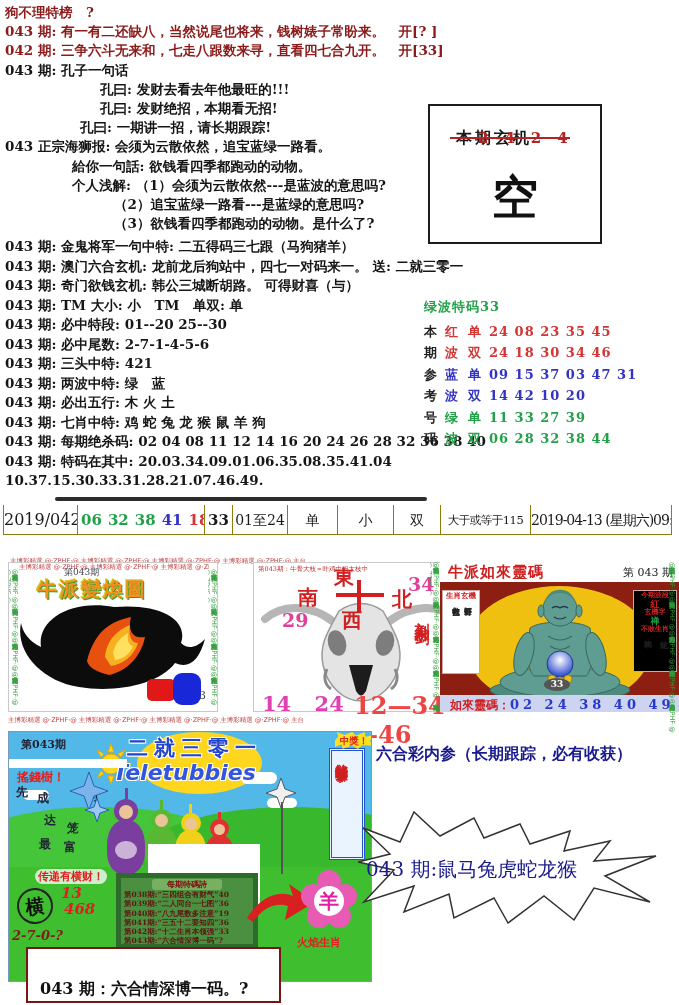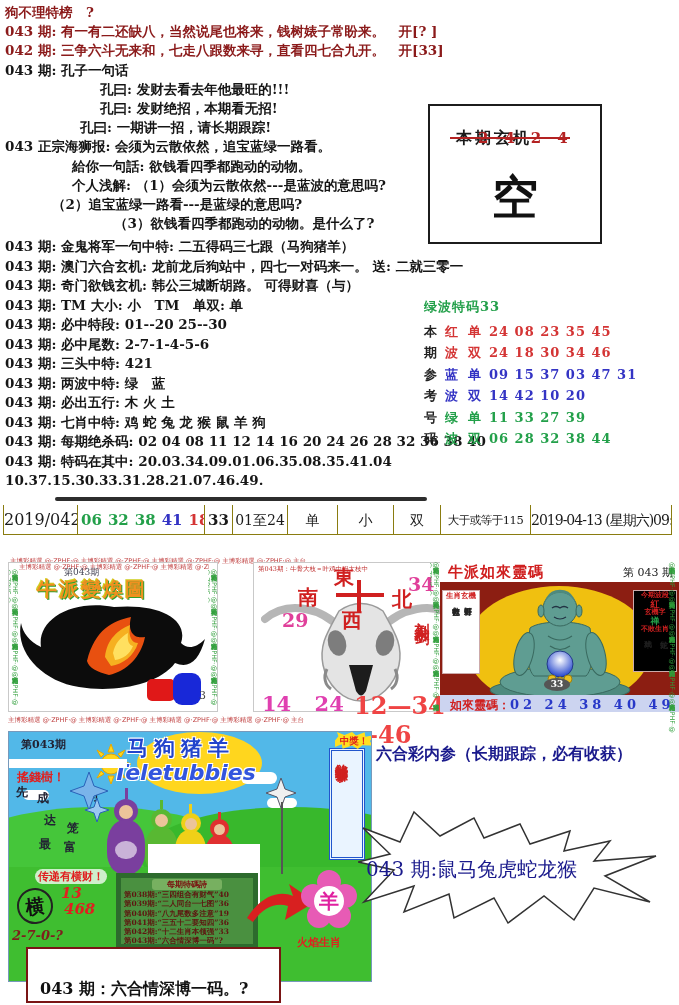--- a/index.html
+++ b/index.html
@@ -166,21 +166,21 @@
   <div class="tl c-maroon" style="padding-left: 5px;">狗不理特榜　?</div>
       <div class="tl c-maroon" style="padding-left: 5px;">043 期: 有一有二还缺八，当然说尾也将来，钱树婊子常盼来。　开[? ]</div>
       <div class="tl c-maroon" style="padding-left: 5px;">042 期: 三争六斗无来和，七走八跟数来寻，直看四七合九开。　开[33]</div>
       <div class="tl c-black" style="padding-left: 5px;">043 期: 孔子一句话</div>
       <div class="tl c-black" style="padding-left: 100px;">孔曰: 发财去看去年他最旺的!!!</div>
       <div class="tl c-black" style="padding-left: 100px;">孔曰: 发财绝招，本期看无招!</div>
       <div class="tl c-black" style="padding-left: 80px;">孔曰: 一期讲一招，请长期跟踪!</div>
       <div class="tl c-black" style="padding-left: 5px;">043 正宗海狮报: 会须为云散依然，追宝蓝绿一路看。</div>
       <div class="tl c-black" style="padding-left: 72px;">給你一句話: 欲钱看四季都跑动的动物。</div>
       <div class="tl c-black" style="padding-left: 72px;">个人浅解: （1）会须为云散依然---是蓝波的意思吗?</div>
-      <div class="tl c-black" style="padding-left: 52px;">（2）追宝蓝绿一路看---是蓝绿的意思吗?</div>
+      <div class="tl c-black" style="padding-left: 114px;">（2）追宝蓝绿一路看---是蓝绿的意思吗?</div>
       <div class="tl c-black" style="padding-left: 114px;">（3）欲钱看四季都跑动的动物。是什么了?</div>
     </div>
 
   <div class="midlines">
 
   <div class="ml">043 期: 金鬼将军一句中特: 二五得码三七跟（马狗猪羊）</div>
       <div class="ml">043 期: 澳门六合玄机: 龙前龙后狗站中，四七一对码来一。 送: 二就三零一</div>
       <div class="ml">043 期: 奇门欲钱玄机: 韩公三城断胡路。 可得财喜（与）</div>
       <div class="ml">043 期: TM 大小: 小　TM　单双: 单</div>
       <div class="ml">043 期: 必中特段: 01--20 25--30</div>
@@ -364,21 +364,21 @@
     <div class="sun-main"></div>
     <svg class="sun-corner" width="40" height="40" viewBox="0 0 40 40">
       <g fill="#ffd61e" stroke="#e8a800" stroke-width="1">
         <circle cx="20" cy="20" r="10"></circle>
         <path d="M20,0 L23,8 L17,8 Z M20,40 L23,32 L17,32 Z M0,20 L8,17 L8,23 Z M40,20 L32,17 L32,23 Z M6,6 L13,10 L10,13 Z M34,6 L27,10 L30,13 Z M6,34 L10,27 L13,30 Z M34,34 L30,27 L27,30 Z"></path>
       </g>
     </svg>
     <div class="cloud" style="left:232px;top:40px;width:36px;height:12px;"></div>
     <div class="cloud" style="left:258px;top:66px;width:30px;height:10px;"></div>
     <div class="cloud" style="left:14px;top:58px;width:26px;height:10px;"></div>
-    <div class="po-title-cn">马狗猪羊</div>
+    <div class="po-title-cn">二就三零一</div>
     <div class="po-title-en">Teletubbies</div>
     <div class="po-period">第043期</div>
     <div class="po-band"></div>
     <div class="po-tree">搖錢樹！</div>
     <div class="po-scatter">
 
     <span style="position: absolute; left: 7px; top: 52px;">先</span>
         <span style="position: absolute; left: 28px; top: 58px;">成</span>
         <span style="position: absolute; left: 77px; top: 56px;">为</span>
         <span style="position: absolute; left: 35px; top: 80px;">达</span>

